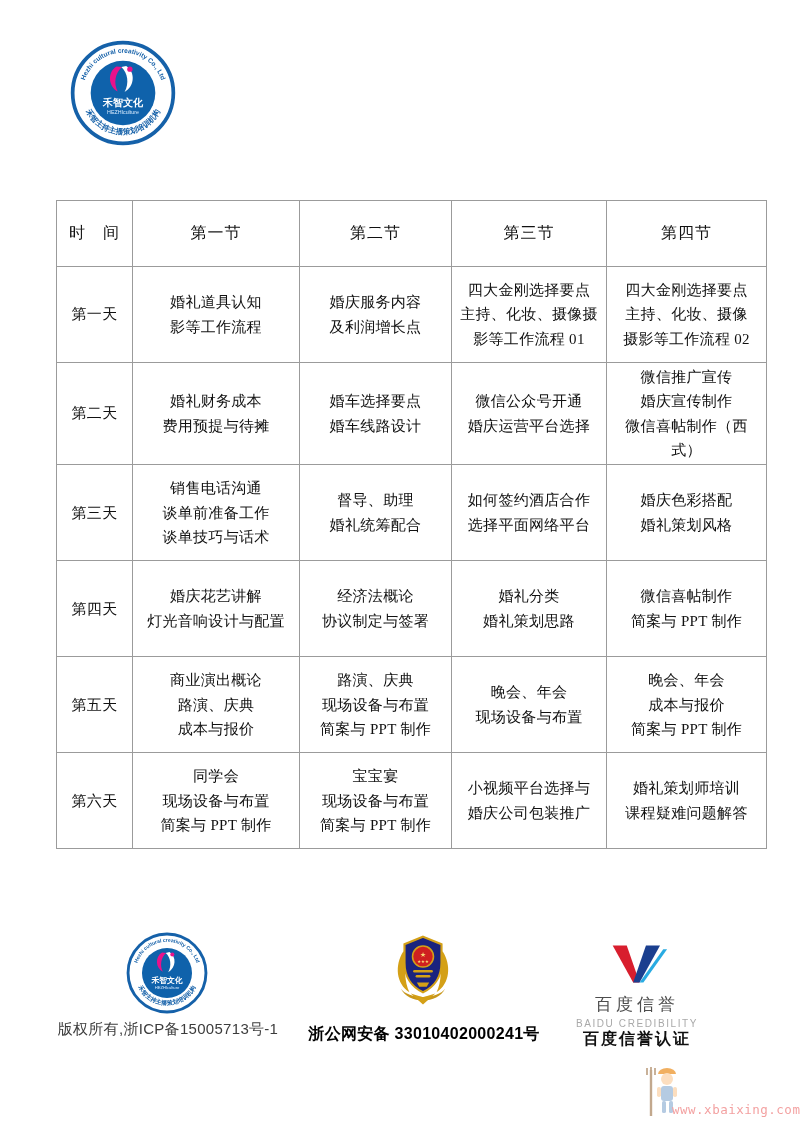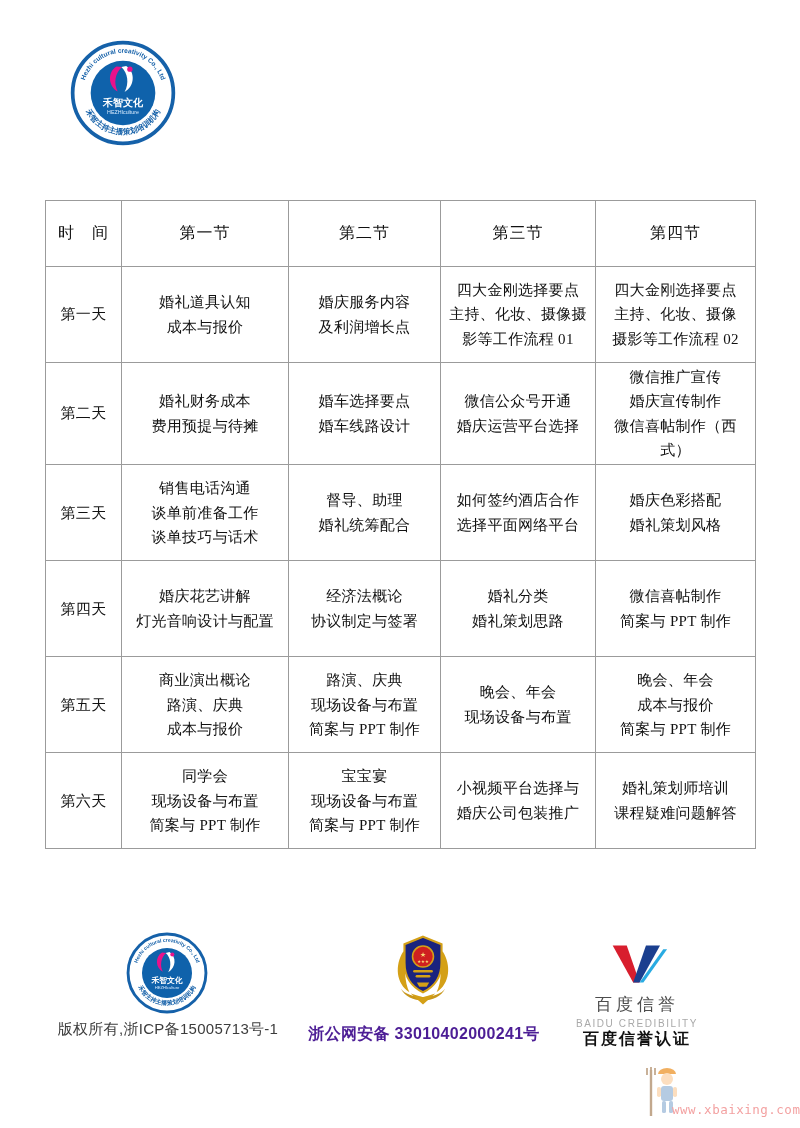--- a/index.html
+++ b/index.html
@@ -13,21 +13,21 @@
   .brand-logo{position:absolute;left:70px;top:40px;width:106px;height:106px;}
   .brand-logo-footer{position:absolute;left:126px;top:932px;width:82px;height:82px;}
   .doc-title{
     position:absolute;left:188px;top:76px;width:576px;height:72px;
     font-size:50px;font-weight:700;letter-spacing:3px;text-align:center;
     line-height:72px;color:#000;white-space:nowrap;
   }
 
   
   table.schedule{
-    position:absolute;left:45px;top:200px;width:710px;
+    position:absolute;left:56px;top:200px;width:710px;
     border-collapse:collapse;table-layout:fixed;
   }
   table.schedule th, table.schedule td{
     border:1px solid #9b9b9b;text-align:center;vertical-align:middle;
     font-weight:400;padding:2px 4px;white-space:pre-line;
   }
   table.schedule thead tr{height:66px;}
   table.schedule tbody tr{height:96px;}
   table.schedule th{font-size:16px;letter-spacing:1px;}
   table.schedule td{font-size:15px;line-height:1.62;letter-spacing:0.3px;}
@@ -35,21 +35,21 @@
   
   .police-badge{position:absolute;left:386px;top:926px;width:74px;height:82px;}
   .icp-caption{
     position:absolute;left:48px;top:1020px;width:240px;text-align:center;
     font-family:"Liberation Sans","DejaVu Sans",sans-serif;
     font-size:15px;color:#3c3c3c;letter-spacing:0.3px;
   }
   .police-caption{
     position:absolute;left:298px;top:1024px;width:252px;text-align:center;
     font-family:"Liberation Sans","DejaVu Sans",sans-serif;
-    font-size:16px;font-weight:700;color:#4c1d95;letter-spacing:0.3px;
+    font-size:16px;font-weight:700;color:#000000;letter-spacing:0.3px;
   }
   .baidu-block{
     position:absolute;left:569px;top:938px;width:136px;text-align:center;
     font-family:"Liberation Sans","DejaVu Sans",sans-serif;
   }
   .baidu-v{width:64px;height:52px;display:block;margin:0 auto;}
   .baidu-cn{font-size:17px;color:#4d4d4d;letter-spacing:4px;margin-top:3px;}
   .baidu-en{font-size:10px;color:#a9a9a9;letter-spacing:1.6px;margin-top:2px;text-align:center;}
   .baidu-cert{font-size:16px;font-weight:700;color:#101010;letter-spacing:2px;}
 
@@ -108,21 +108,21 @@
         <th>第一节</th>
         <th>第二节</th>
         <th>第三节</th>
         <th>第四节</th>
       </tr>
     </thead>
     <tbody>
       <tr>
         <td>第一天</td>
         <td>婚礼道具认知
-成本与报价</td>
+影等工作流程</td>
         <td>婚庆服务内容
 及利润增长点</td>
         <td>四大金刚选择要点
 主持、化妆、摄像摄
 影等工作流程 01</td>
         <td>四大金刚选择要点
 主持、化妆、摄像
 摄影等工作流程 02</td>
       </tr>
       <tr>

